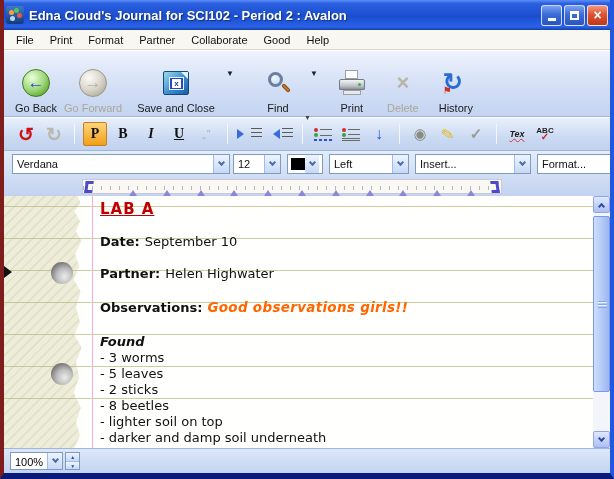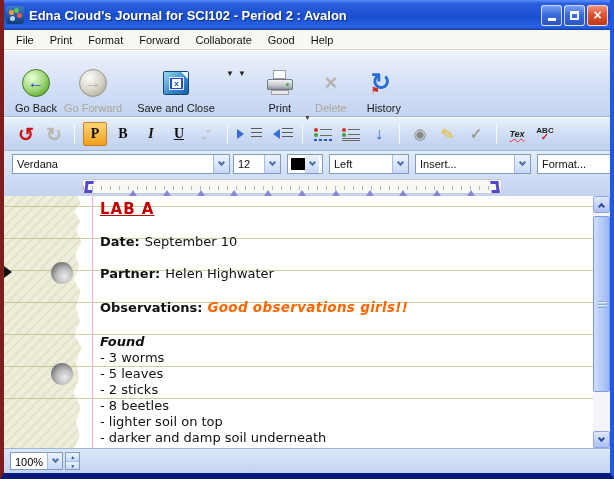--- a/index.html
+++ b/index.html
@@ -222,21 +222,21 @@
       <span class="winbtn red">
           <span>×</span>
         </span>
     </span>
   </div>
 
   <div class="menubar">
     <span class="menu-item">File</span>
     <span class="menu-item">Print</span>
     <span class="menu-item">Format</span>
-    <span class="menu-item">Forward</span>
+    <span class="menu-item">Partner</span>
     <span class="menu-item">Collaborate</span>
     <span class="menu-item">Good</span>
     <span class="menu-item">Help</span>
   </div>
 
   <div class="toolbar">
     <div class="tbtn" style="width:52px">
       <span class="tico">
           <span class="sphere green">
             <span>←</span>
@@ -257,20 +257,29 @@
           <span class="floppy">
         <span class="screen">
               <span class="xbox">x</span>
             </span>
             <span class="notch"></span>
       </span>
         </span>
       <span class="lbl">Save and Close</span>
     </div>
     <span class="dd-arrow">▼</span>
+    <div class="tbtn" style="width:60px;margin-left:12px">
+      <span class="tico">
+          <span class="magnifier">
+            <span class="lens"></span>
+            <span class="handle"></span>
+          </span>
+        </span>
+      <span class="lbl">Find</span>
+    </div>
     <span class="dd-arrow">▼</span>
     <div class="tbtn" style="width:44px;margin-left:10px">
       <span class="tico">
           <span class="printer">
             <span class="paper"></span>
             <span class="bodyp"></span>
             <span class="led"></span>
             <span class="tray"></span>
           </span>
         </span>

